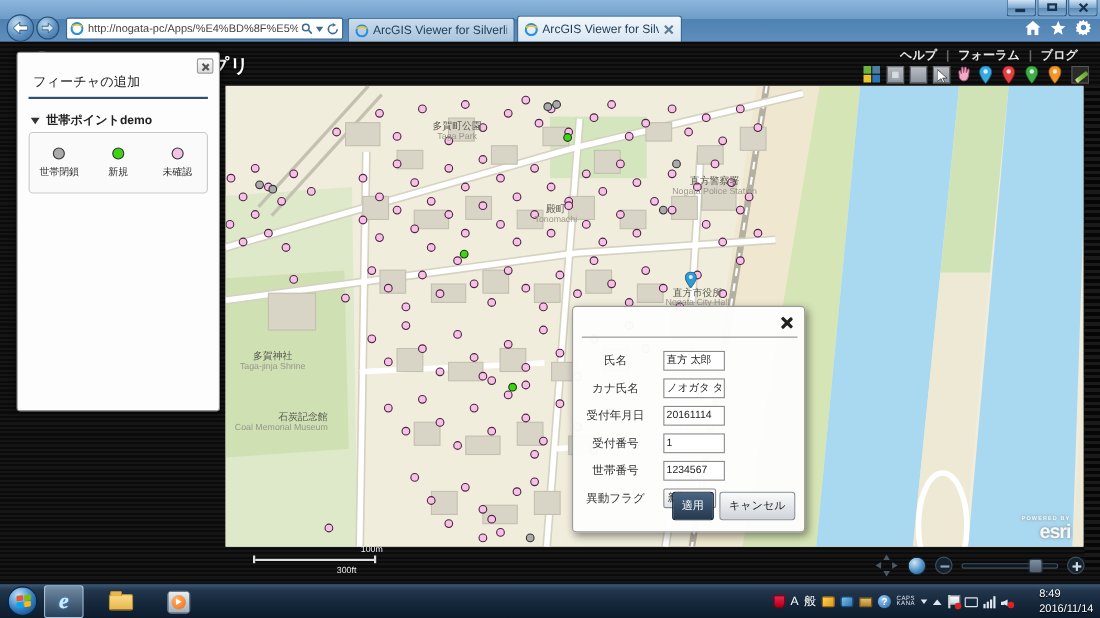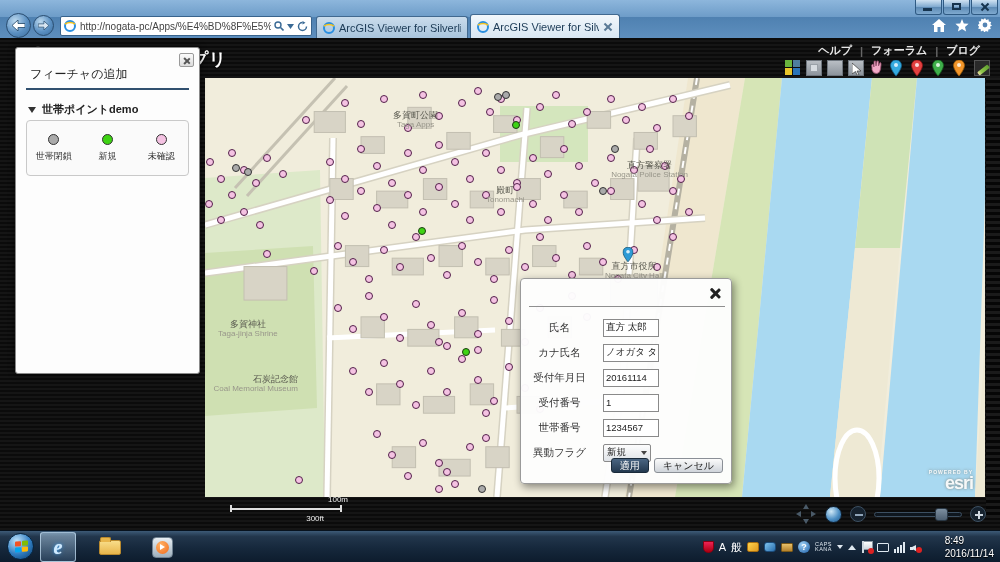--- a/index.html
+++ b/index.html
@@ -124,21 +124,21 @@
   #dlg-form { position:absolute; left:0; top:33px; width:100%; }
   .drow { display:flex; align-items:center; height:19px; margin-top:6px; }
   .drow label { width:82px; text-align:center; font-size:10.5px; color:#333; padding-right:5px; flex:none; }
   .dinput { width:56px; height:18px; border:1px solid #8a8a8a; font-size:9.5px; padding:0 2px;
     font-family:"Liberation Sans","DejaVu Sans",sans-serif; color:#222; background:#fff; }
   .dselect { width:48px; height:18px; border:1px solid #8a8a8a; border-radius:2px;
     background:linear-gradient(180deg,#fdfdfd,#dfe3e8); font-size:9.5px; color:#222;
     display:flex; align-items:center; padding:0 3px; justify-content:space-between; }
   .dselect .caret { width:0; height:0; border-left:3.5px solid transparent; border-right:3.5px solid transparent; border-top:4.5px solid #444; }
   #dlg-btns { position:absolute; right:8px; bottom:10px; display:flex; gap:5px; }
-  #dlg-btns button { height:15px; font-size:10px; border-radius:3px; padding:0 8px; cursor:pointer;
+  #dlg-btns button { height:26px; font-size:10px; border-radius:3px; padding:0 8px; cursor:pointer;
     font-family:"Liberation Sans","DejaVu Sans",sans-serif; }
   #btn-apply { background:linear-gradient(180deg,#4a6582,#24394f); color:#fff; border:1px solid #1a2a3a; }
   #btn-cancel { background:linear-gradient(180deg,#fbfbfb,#cfd4da); color:#222; border:1px solid #8a8f96; }
 
   
   #rstrip { position:absolute; right:0px; top:40px; width:14px; height:440px;
     background:repeating-linear-gradient(0deg,#1a1a1a 0 3px,#060606 3px 6px); }
 
   
   #taskbar { position:absolute; left:0; top:530px; width:1000px; height:32px;
@@ -549,21 +549,21 @@
           <div class="pt ky" style="left: 52.5%; top: 17%;"></div>
           <div class="pt ky" style="left: 51%; top: 27%;"></div>
           <div class="pt ky" style="left: 35.5%; top: 98%;"></div>
           <div class="pt gr" style="left: 27.8%; top: 36.5%;"></div>
           <div class="pt gr" style="left: 39.9%; top: 11.3%;"></div>
           <div class="pt gr" style="left: 33.4%; top: 65.3%;"></div>
         </div>
       <div id="labels">
           <div class="maplabel" style="left: 27%; top: 10%;">
             <div class="jp">多賀町公園</div>
-            <div class="en">Taga Apps</div>
+            <div class="en">Taga Park</div>
           </div>
           <div class="maplabel" style="left: 57%; top: 22%;">
             <div class="jp">直方警察署</div>
             <div class="en">Nogata Police Station</div>
           </div>
           <div class="maplabel" style="left: 55%; top: 46%;">
             <div class="jp">直方市役所</div>
             <div class="en">Nogata City Hall</div>
           </div>
           <div class="maplabel" style="left: 38.5%; top: 28%;">

